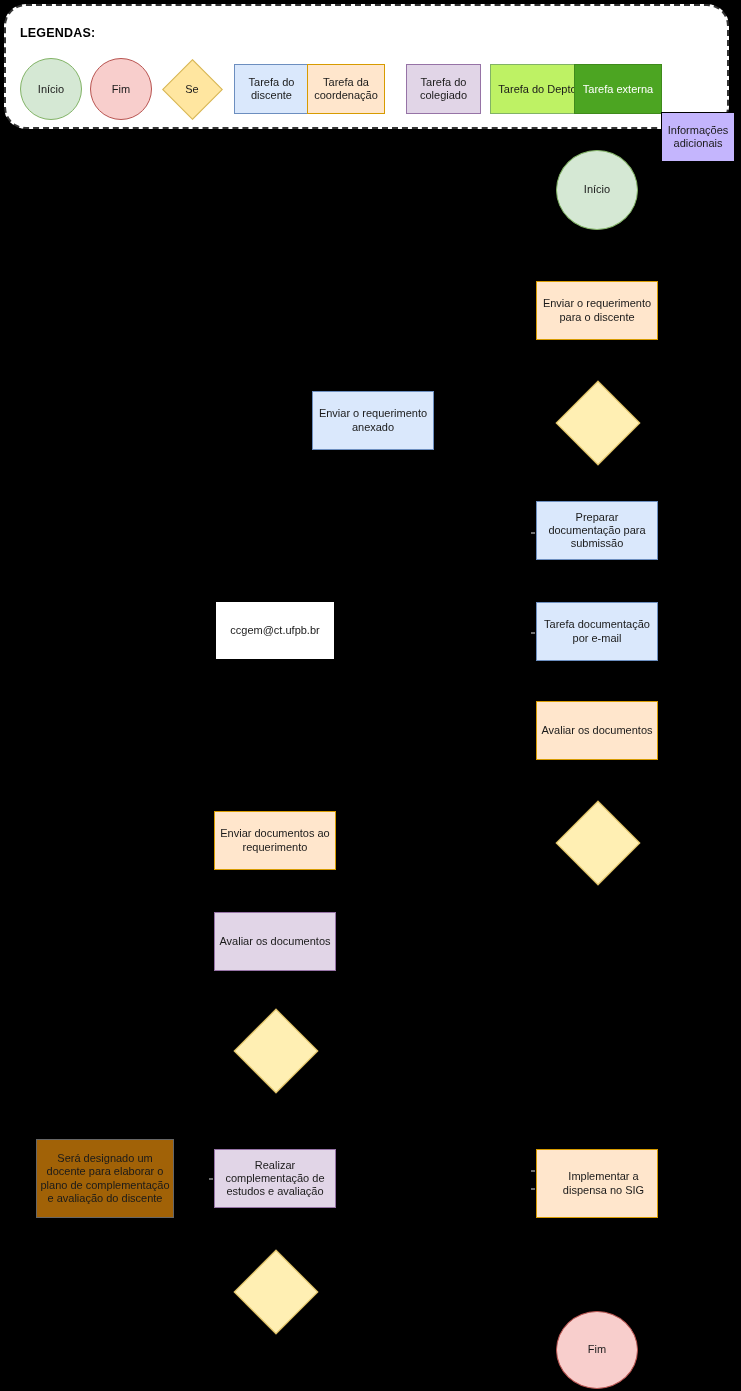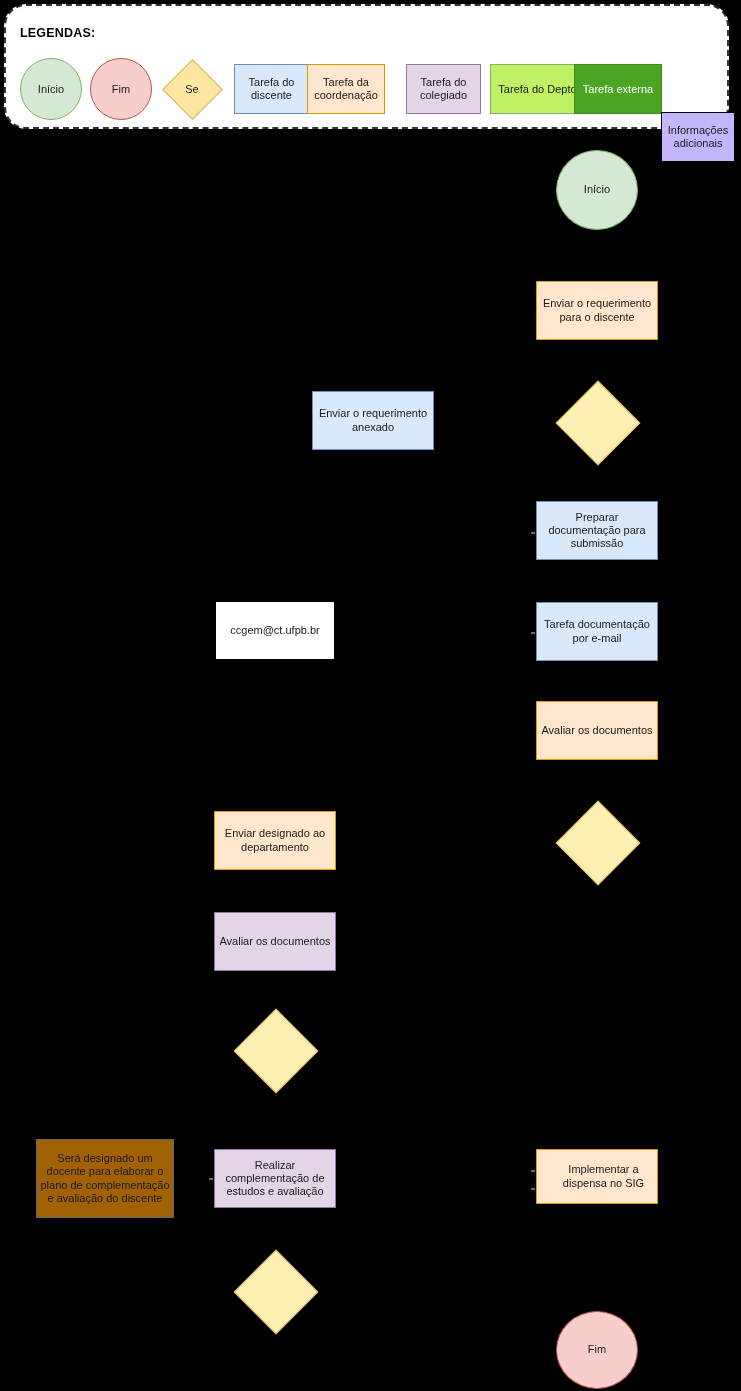--- a/index.html
+++ b/index.html
@@ -216,21 +216,21 @@
 <div class="node n-coord" style="left:536px; top:701px; width:122px; height:59px;">
   <span>Avaliar os documentos</span>
 </div>
 
 <div class="diamond-wrap" style="left:549px; top:800px; width:96px; height:84px;">
   <div class="diamond-shape" style="left:19px; top:13px; width:58px; height:58px; transform:rotate(45deg);"></div>
   <div class="diamond-label" style="left:0; top:0; width:96px; height:84px;"></div>
 </div>
 
 <div class="node n-coord" style="left:214px; top:811px; width:122px; height:59px;">
-  <span>Enviar designado ao departamento</span>
+  <span>Enviar documentos ao requerimento</span>
 </div>
 
 <div class="node n-colegiado" style="left:214px; top:912px; width:122px; height:59px;">
   <span>Avaliar os documentos</span>
 </div>
 
 <div class="diamond-wrap" style="left:227px; top:1008px; width:96px; height:84px;">
   <div class="diamond-shape" style="left:19px; top:13px; width:58px; height:58px; transform:rotate(45deg);"></div>
   <div class="diamond-label" style="left:0; top:0; width:96px; height:84px;"></div>
 </div>
@@ -239,21 +239,21 @@
   <span>Será designado um docente para elaborar o plano de complementação e avaliação do discente</span>
 </div>
 
 <div class="stub" style="left:209px; top:1178px;"></div>
 <div class="node n-colegiado" style="left:214px; top:1149px; width:122px; height:59px;">
   <span>Realizar complementação de estudos e avaliação</span>
 </div>
 
 <div class="stub" style="left:531px; top:1170px;"></div>
 <div class="stub" style="left:531px; top:1188px;"></div>
-<div class="node n-coord" style="left:536px; top:1149px; width:122px; height:55px;padding-left:16px;">
+<div class="node n-coord" style="left:536px; top:1149px; width:122px; height:69px;padding-left:16px;">
   <span>Implementar a dispensa no SIG</span>
 </div>
 
 <div class="diamond-wrap" style="left:227px; top:1249px; width:96px; height:84px;">
   <div class="diamond-shape" style="left:19px; top:13px; width:58px; height:58px; transform:rotate(45deg);"></div>
   <div class="diamond-label" style="left:0; top:0; width:96px; height:84px;"></div>
 </div>
 
 <div class="node terminal n-end" style="left:556px; top:1311px; width:82px; height:78px;">
   <span>Fim</span>

